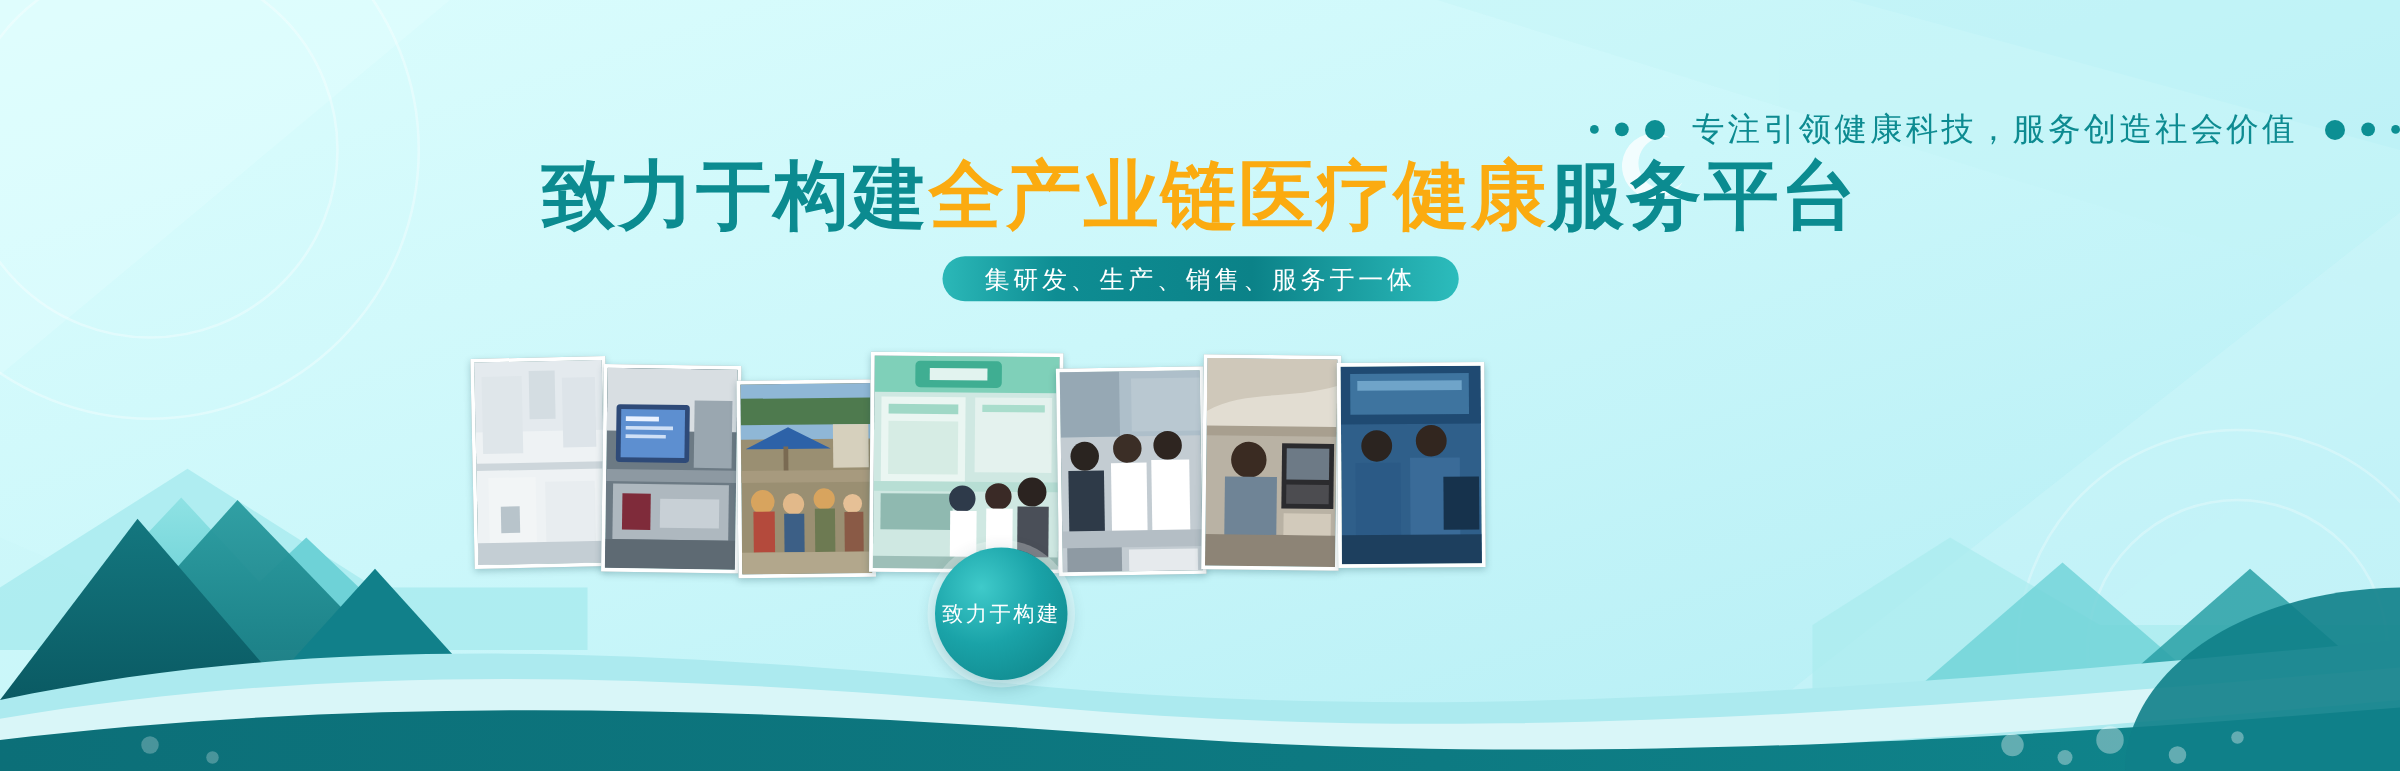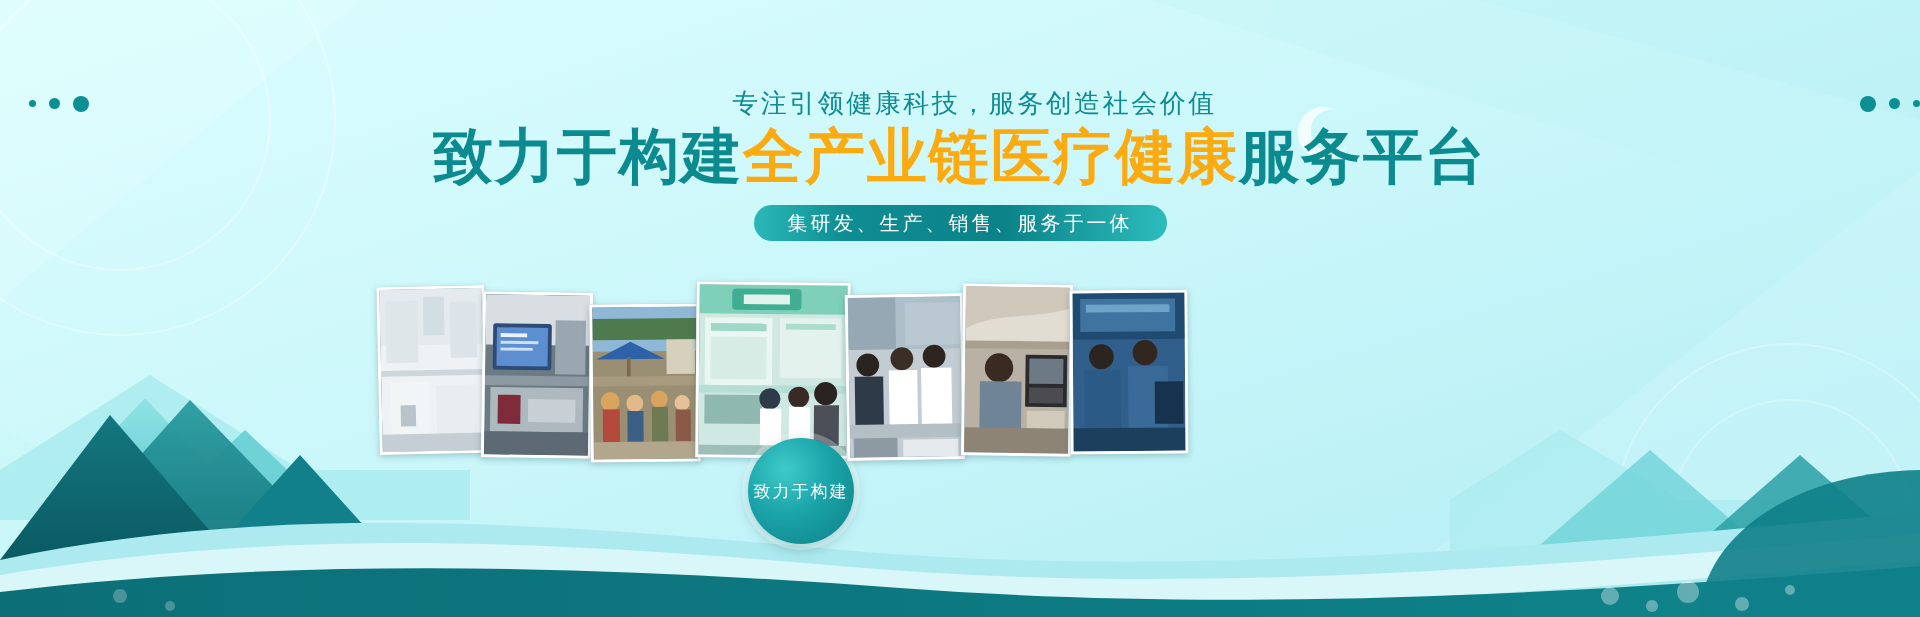--- a/index.html
+++ b/index.html
@@ -15,21 +15,21 @@
 
   
   .bg-svg { position:absolute; inset:0; width:1920px; height:617px; }
 
   
   .moon { position:absolute; left:1292px; top:106px; width:58px; height:58px; }
 
   
   .tagline-row {
     position:absolute; left:0; top:86px; width:1920px;
-    display:flex; align-items:center; justify-content:space-between; gap:0px;padding-left:29px;
+    display:flex; align-items:center; justify-content:flex-end; gap:0px;padding-left:29px;
   }
   .dots { display:flex; align-items:center; gap:13px; }
   .dots.left { margin-right:22px; }
   .dots.right { margin-left:22px; }
   .dot { border-radius:50%; background:#0c8f93; display:block; }
   .d1 { width:7px; height:7px; }
   .d2 { width:11px; height:11px; }
   .d3 { width:16px; height:16px; }
   .tagline-text {
     font-size:26px; color:#0d8b91; letter-spacing:2.5px;

